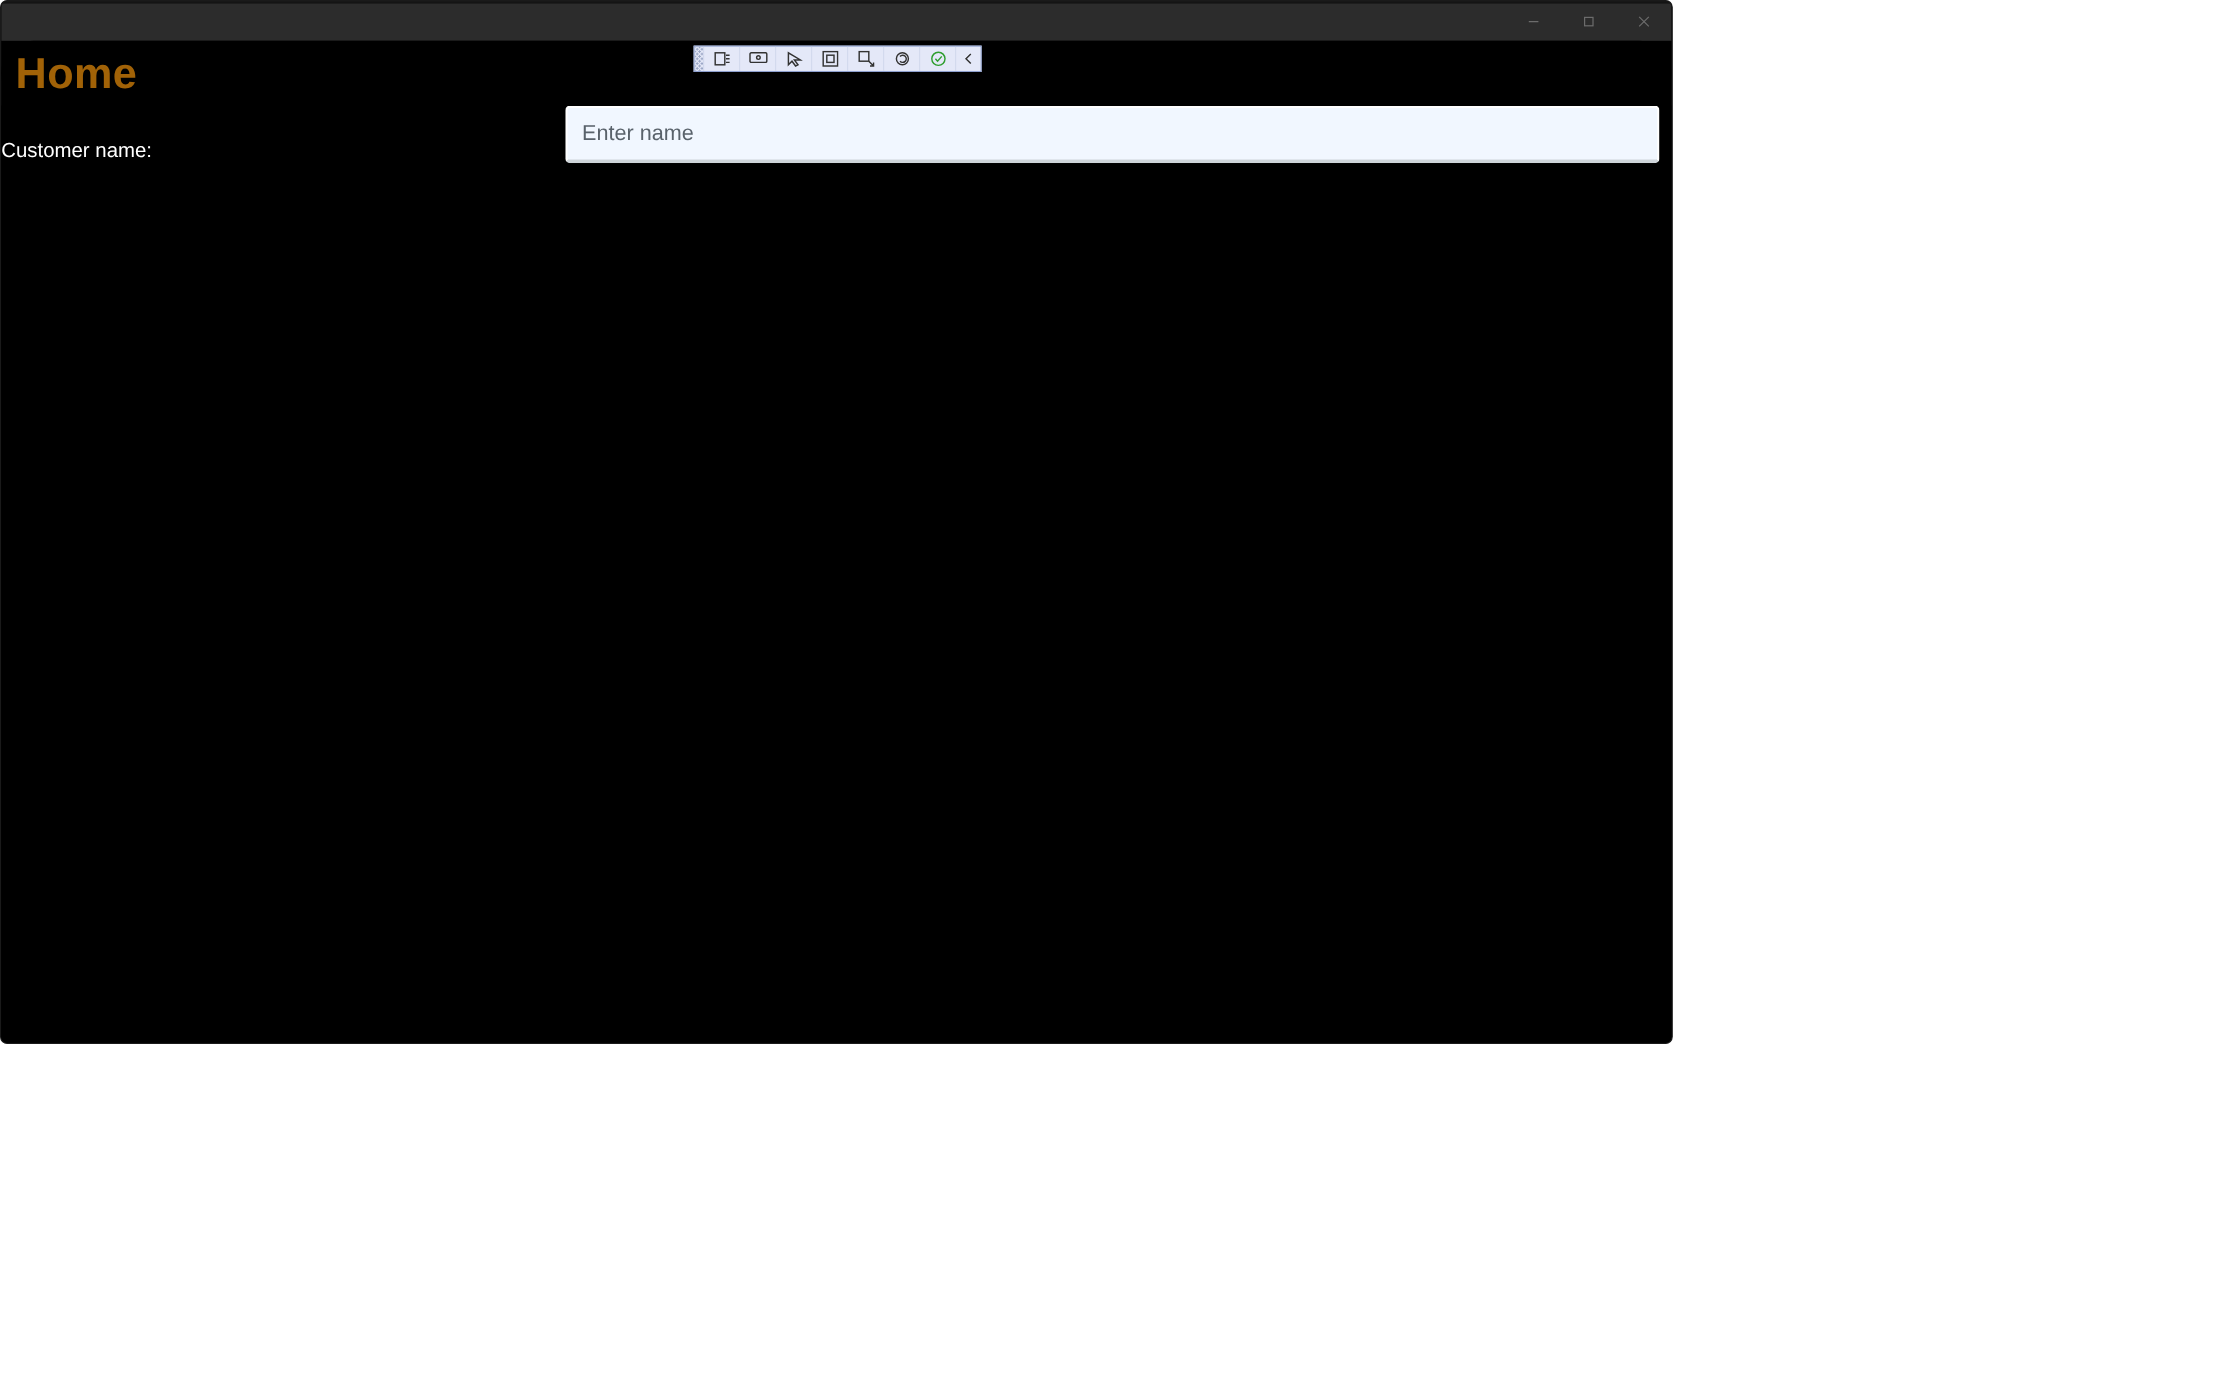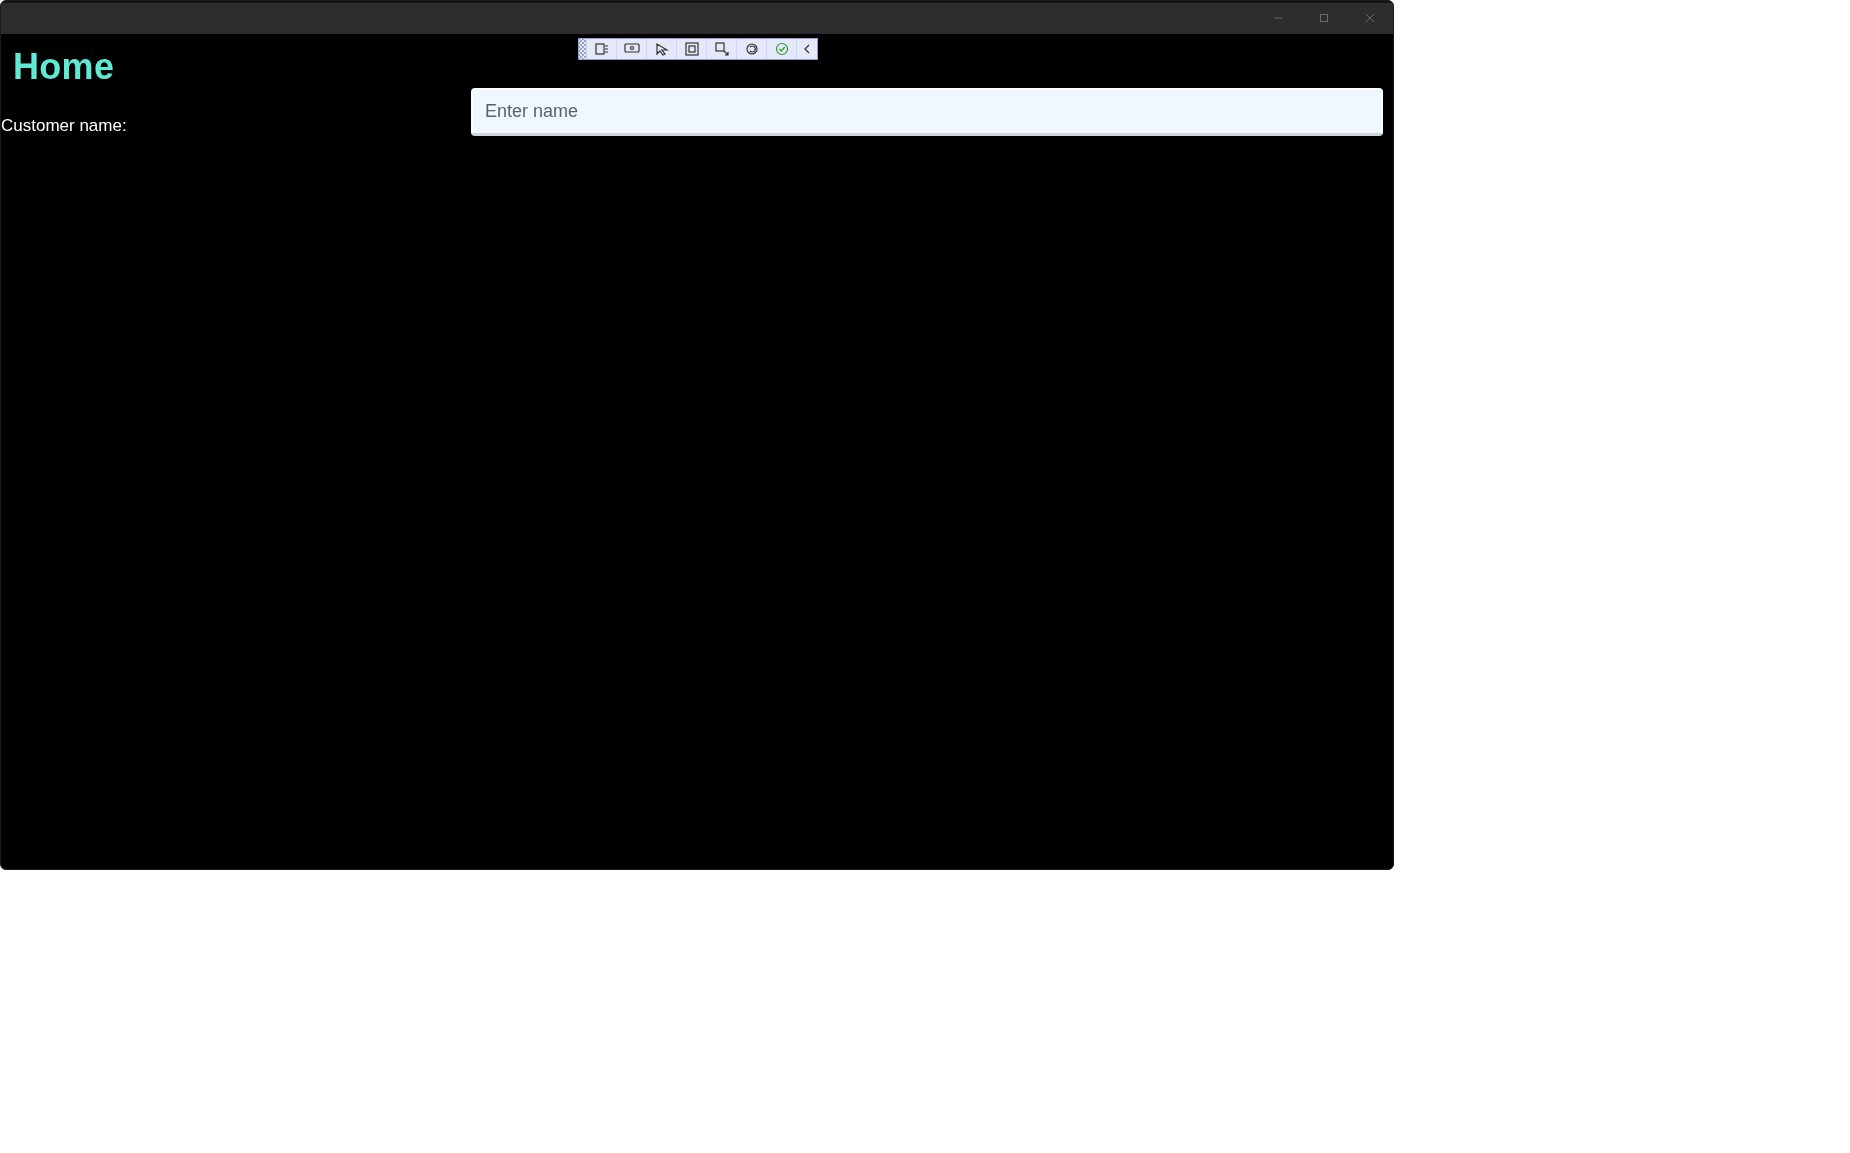--- a/index.html
+++ b/index.html
@@ -53,23 +53,23 @@
       stroke: #bbbbbb;
       stroke-width: 1;
     }
 
     
     .header {
       height: 54px;
       background: #000000;
       border-bottom: none;
       display: flex;
-      align-items: flex-end;
+      align-items: center;
       padding-left: 12px;
-      color: #5eead4;
+      color: #a16207;
       position: relative;
       border-radius: 27px;
     }
     .header h1 {
       font-size: 36px;
       font-weight: 600;
       letter-spacing: 0.3px;
     }
 
     

